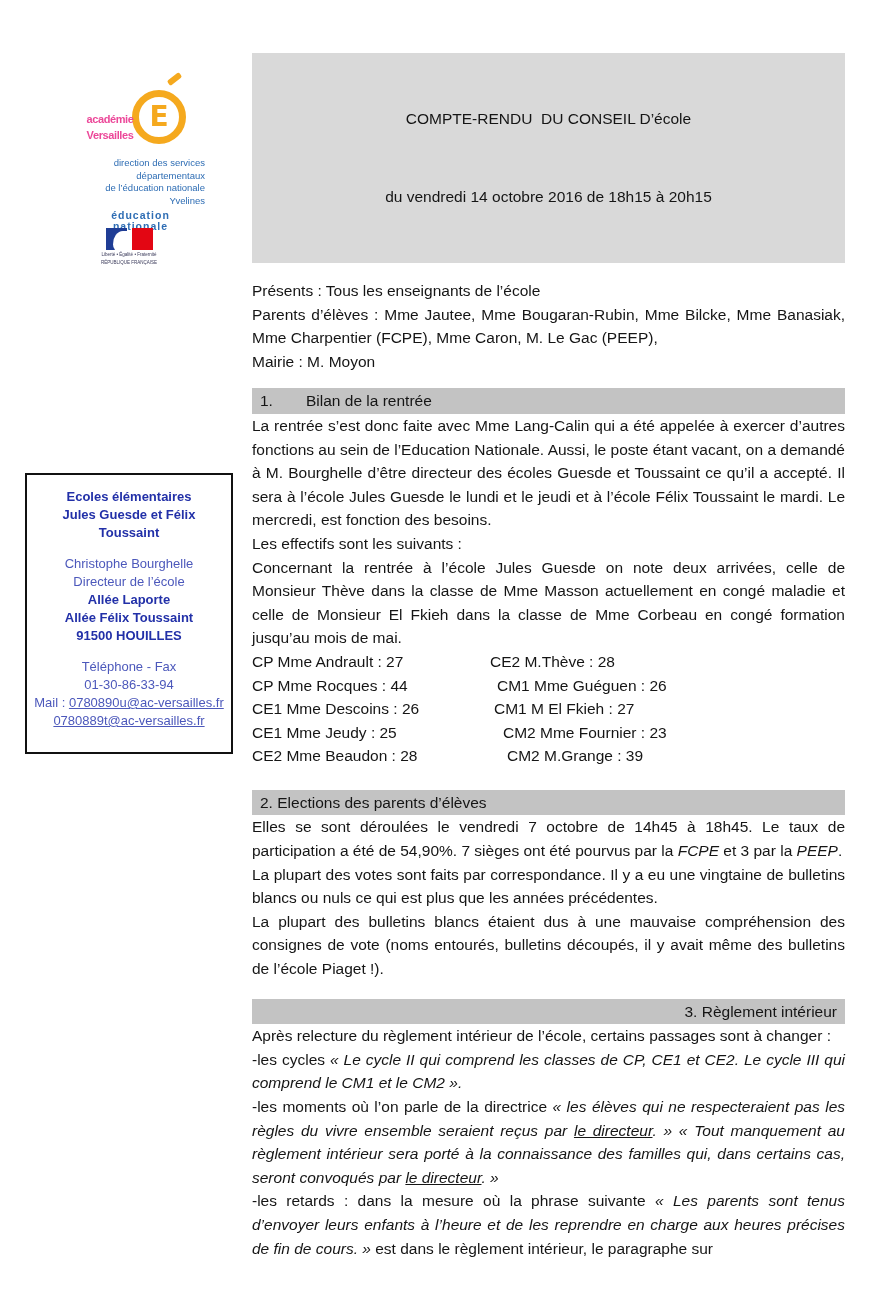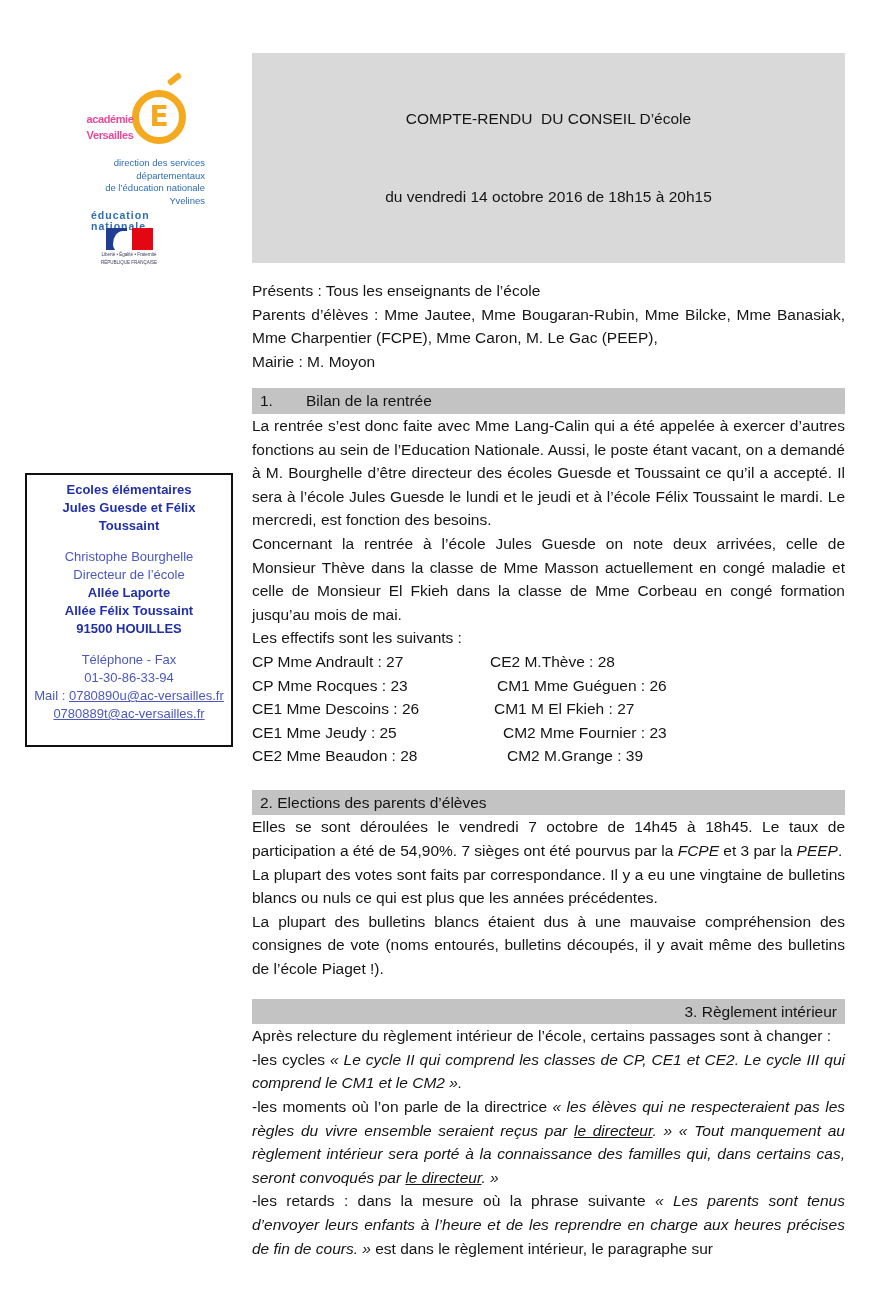--- a/index.html
+++ b/index.html
@@ -32,32 +32,32 @@
   .acad{position:absolute;left:75px;top:62px;width:132px;height:200px;}
   .acad .brand{position:absolute;top:50px;left:-10px;width:90px;text-align:center;
     color:#ec4899;font-weight:bold;font-size:11px;line-height:15.5px;letter-spacing:-0.4px;}
   .ring{position:absolute;top:28px;left:57px;width:40px;height:40px;border:7px solid #f5a91e;
     border-radius:50%;display:flex;align-items:center;justify-content:center;background:#fff;}
   .ring .E{color:#f5a91e;font-weight:bold;font-size:28px;font-family:"DejaVu Sans",sans-serif;line-height:28px;}
   .accent{position:absolute;top:14px;left:92px;width:15px;height:6px;background:#f5a91e;
     transform:rotate(-38deg);border-radius:2px;}
   .dept{position:absolute;top:95px;left:-45px;width:175px;text-align:right;
     color:#2e6db4;font-weight:normal;font-size:9.5px;line-height:12.5px;}
-  .ministry{position:absolute;top:148px;left:16px;width:115px;text-align:left;
+  .ministry{position:absolute;top:148px;left:8px;width:115px;text-align:center;
     color:#2e6db4;font-weight:bold;font-size:10.5px;line-height:11px;letter-spacing:1px;}
   .flagwrap{position:absolute;top:166px;left:23px;width:62px;text-align:center;}
   .flag{width:47px;height:22px;display:flex;margin:0 auto;}
   .flag .fb{width:21px;background:#1f3d95;position:relative;overflow:hidden;}
   .flag .fb::after{content:"";position:absolute;left:7px;top:3px;width:18px;height:22px;
     background:#ffffff;border-radius:55% 0 0 45% / 60% 0 0 40%;}
   .flag .fr{width:21px;background:#e30613;margin-left:5px;}
   .flagcap{font-size:4.5px;line-height:5.5px;color:#3a3a5a;margin-top:2px;white-space:nowrap;}
   
   .contact{position:absolute;left:25px;top:473px;width:204px;height:264px;border:2px solid #111;
-    text-align:center;color:#2230a8;font-size:13px;line-height:18px;padding-top:6px;box-sizing:content-box;}
+    text-align:center;color:#2230a8;font-size:13px;line-height:18px;padding-top:13px;box-sizing:content-box;}
   .contact .bold{font-weight:bold;color:#2230a8;}
   .contact .light{color:#4c58bb;}
   .contact .grp{margin-top:13px;}
   .contact a{color:#4c58bb;text-decoration:underline;cursor:pointer;}
   .mailline{white-space:nowrap;}
 </style>
 </head>
 <body>
 
 <div class="acad">
@@ -120,30 +120,30 @@
     <div>Présents : Tous les enseignants de l’école</div>
     <div class="just">Parents d’élèves : Mme Jautee, Mme Bougaran-Rubin, Mme Bilcke, Mme Banasiak, Mme Charpentier (FCPE), Mme Caron, M. Le Gac (PEEP),</div>
     <div>Mairie : M. Moyon</div>
   </div>
 
   <div class="secbar first">
     <span class="num">1.</span><span>Bilan de la rentrée</span>
   </div>
 
   <p class="bp gap16">La rentrée s’est donc faite avec Mme Lang-Calin qui a été appelée à exercer d’autres fonctions au sein de l’Education Nationale. Aussi, le poste étant vacant, on a demandé à M. Bourghelle d’être directeur des écoles Guesde et Toussaint ce qu’il a accepté. Il sera à l’école Jules Guesde le lundi et le jeudi et à l’école Félix Toussaint le mardi. Le mercredi, est fonction des besoins.</p>
+  <p class="bp">Les effectifs sont les suivants :</p>
   <p class="bp">Concernant la rentrée à l’école Jules Guesde on note deux arrivées, celle de Monsieur Thève dans la classe de Mme Masson actuellement en congé maladie et celle de Monsieur El Fkieh dans la classe de Mme Corbeau en congé formation jusqu’au mois de mai.</p>
-  <p class="bp">Les effectifs sont les suivants :</p>
 
   <div>
     <div class="eff-row">
       <span class="eff-left">CP Mme Andrault : 27</span>
       <span class="eff-right">CE2 M.Thève : 28</span>
     </div>
     <div class="eff-row">
-      <span class="eff-left">CP Mme Rocques : 23</span>
+      <span class="eff-left">CP Mme Rocques : 44</span>
       <span class="eff-right">CM1 Mme Guéguen : 26</span>
     </div>
     <div class="eff-row">
       <span class="eff-left">CE1 Mme Descoins : 26</span>
       <span class="eff-right">CM1 M El Fkieh : 27</span>
     </div>
     <div class="eff-row">
       <span class="eff-left">CE1 Mme Jeudy : 25</span>
       <span class="eff-right">CM2 Mme Fournier : 23</span>
     </div>

